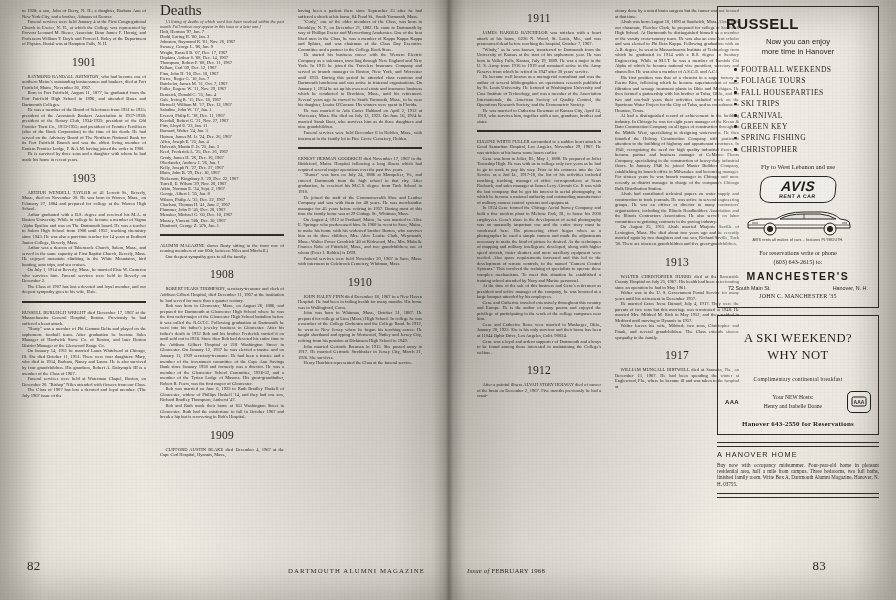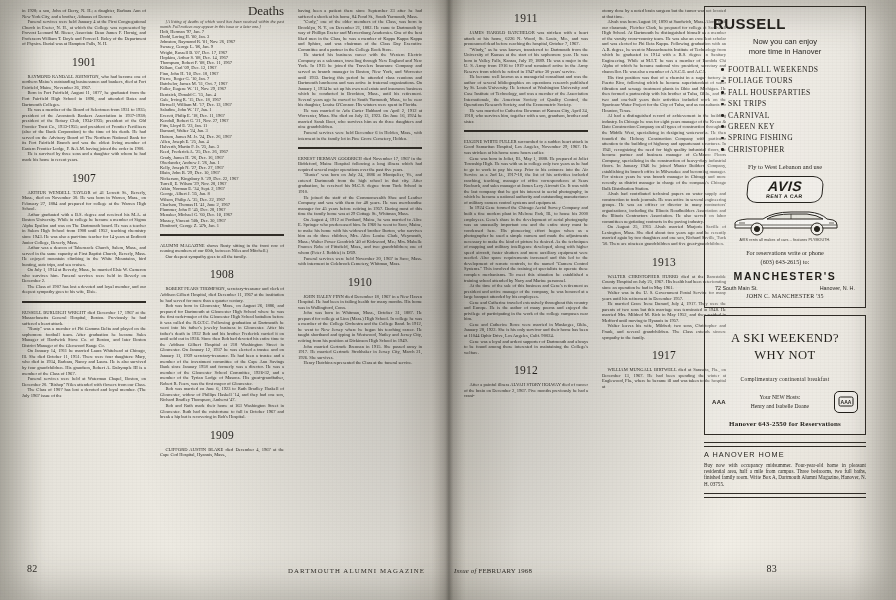--- a/index.html
+++ b/index.html
@@ -28,54 +28,54 @@
   #blur{
     position:absolute;inset:0;pointer-events:none;
     box-shadow: inset 0 0 38px 12px rgba(60,55,48,.30);
   }
   
   #ink{position:absolute;inset:0;filter:blur(.28px) contrast(.94) brightness(1.02);}
 
   
   .page{position:absolute;top:0;bottom:0;}
   .page.left{left:0;width:449px;}
-  .page.right{left:434px;width:370px;}
+  .page.right{left:447px;width:370px;padding-left:36px;}
 
   .cols{position:absolute;display:flex;}
   .col{position:relative;}
 
   
   .body-col{
     font-size:4.55px;line-height:5.55px;
     color:#26231e;text-align:justify;
     -webkit-hyphens:auto;hyphens:auto;
   }
   .body-col p{margin:0;text-indent:5.5px;}
   .body-col p.noind{text-indent:0;}
   .year{
     font-size:11.5px;line-height:13px;text-align:center;
     margin:9px 0 5px;color:#1e1b17;font-weight:400;
     letter-spacing:.3px;
   }
   .sec-title{
-    font-size:13px;text-align:right;margin:0 0 5px;color:#1e1b17;
+    font-size:15px;text-align:left;margin:0 0 5px;color:#1e1b17;
   }
   .sec-note{
     font-size:4.2px;line-height:5.1px;font-style:italic;color:#35312b;
     text-align:justify;margin:0 0 4px;
   }
   .it{font-style:italic;}
   .deaths-list{
     font-size:4.5px;line-height:5.25px;color:#26231e;margin:0;
   }
   .deaths-list div{white-space:nowrap;overflow:hidden;}
   .rule{height:1.6px;background:#2a2620;margin:6px 0 7px;}
 
   .folio{
-    position:absolute;bottom:26px;font-size:10px;color:#26231e;letter-spacing:.2px;
+    position:absolute;bottom:26px;font-size:13px;color:#26231e;letter-spacing:.2px;
   }
   .folio.num-l{left:27px;}
   .folio.mag{right:24px;font-size:6.8px;letter-spacing:1.1px;}
   .folio.issue{left:20px;font-size:6.8px;}
   .folio.num-r{right:27px;}
   .folio .sc{font-variant:small-caps;}
   .folio .it{font-style:italic;}
 
   
   #adrail{
@@ -213,21 +213,21 @@
       <div class="cols" style="left:22px;top:8px;width:405px;gap:14px;">
 
         <div class="col body-col" style="width:124px;">
           <p class="noind">in 1928; a son, John of Derry, N. H.; a daughter, Barbara Ann of New York City, and a brother, Athanas of Denver.</p>
           <p>Funeral services were held January 4 at the First Congregational Church in Exeter, N. H., at which the College was represented by Provost Leonard M. Rieser, Associate Dean James F. Hornig, and Professors William T. Doyle and Forrest I. Boley of the Department of Physics. Burial was at Hampton Falls, N. H.</p>
           <div class="year">1901</div>
           <p>RAYMOND RANDALL JOHNSTON, who had become one of northern Maine's outstanding businessmen and bankers, died at Fort Fairfield, Maine, November 26, 1967.</p>
           <p>Born in Fort Fairfield, August 11, 1877, he graduated from the Fort Fairfield High School in 1896, and attended Bates and Dartmouth Colleges.</p>
           <p>He was a member of the Board of Selectmen from 1931 to 1935; president of the Aroostook Bankers Association in 1937-1938; president of the Rotary Club, 1934-1935; president of the Old Frontier Trust Co., 1933-1955; and president of Frontier Fertilizers (also of the Bank Corporation) to the time of his death. He had served on the Advisory Board of The Northern National Bank for its Fort Fairfield Branch and was the oldest living member of Eastern Frontier Lodge, F. &amp; A.M. having joined the order in 1900.</p>
           <p>He is survived by three sons and a daughter with whom he had made his home in recent years.</p>
-          <div class="year">1907</div>
+          <div class="year">1903</div>
           <p>ARTHUR WENDELL TAYLOR of 41 Lowett St., Beverly, Mass., died on November 30. He was born in Warren, Mass., on February 27, 1884 and prepared for college at the Warren High School.</p>
           <p>Arthur graduated with a B.S. degree and received his M.A. at Boston University. While in college he became a member of Sigma Alpha Epsilon and was on The Dartmouth board. He was a teacher in Salem High School from 1908 until 1952, teaching chemistry since 1943. He was also a part-time teacher for 14 years at Endicott Junior College, Beverly, Mass.</p>
           <p>Arthur was a deacon of Tabernacle Church, Salem, Mass., and served in the same capacity at First Baptist Church, Beverly, Mass. He enjoyed mountain climbing in the White Mountains, bird hunting, auto trips, and sea cruises.</p>
           <p>On July 1, 1914 at Beverly, Mass., he married Elsie W. Cameron who survives him. Funeral services were held in Beverly on December 2.</p>
           <p>The Class of 1907 has lost a devoted and loyal member, and our deepest sympathy goes to his wife, Elsie.</p>
           <div class="rule"></div>
           <p class="noind">RUSSELL BURLEIGH WRIGHT died December 17, 1967 at the Massachusetts General Hospital, Boston. Previously he had suffered a heart attack.</p>
           <p>"Rusty" was a member of Phi Gamma Delta and played on the sophomore football team. After graduation he became Sales Manager of Hardwick Stove Co. of Boston, and later Boston District Manager of the Glenwood Range Co.</p>
           <p>On January 14, 1911 he married Laura Whitehead at Chicago, Ill. She died October 11, 1951. There were four daughters: Mary, who died in 1934, Barbara, Nancy and Laura. He is also survived by four grandchildren. His grandson, Robert A. Dalrymple III is a member of the Class of 1967.</p>
           <p>Funeral services were held at Waterman Chapel, Boston, on December 20. "Bishop" Niles attended with flowers from our Class.</p>

